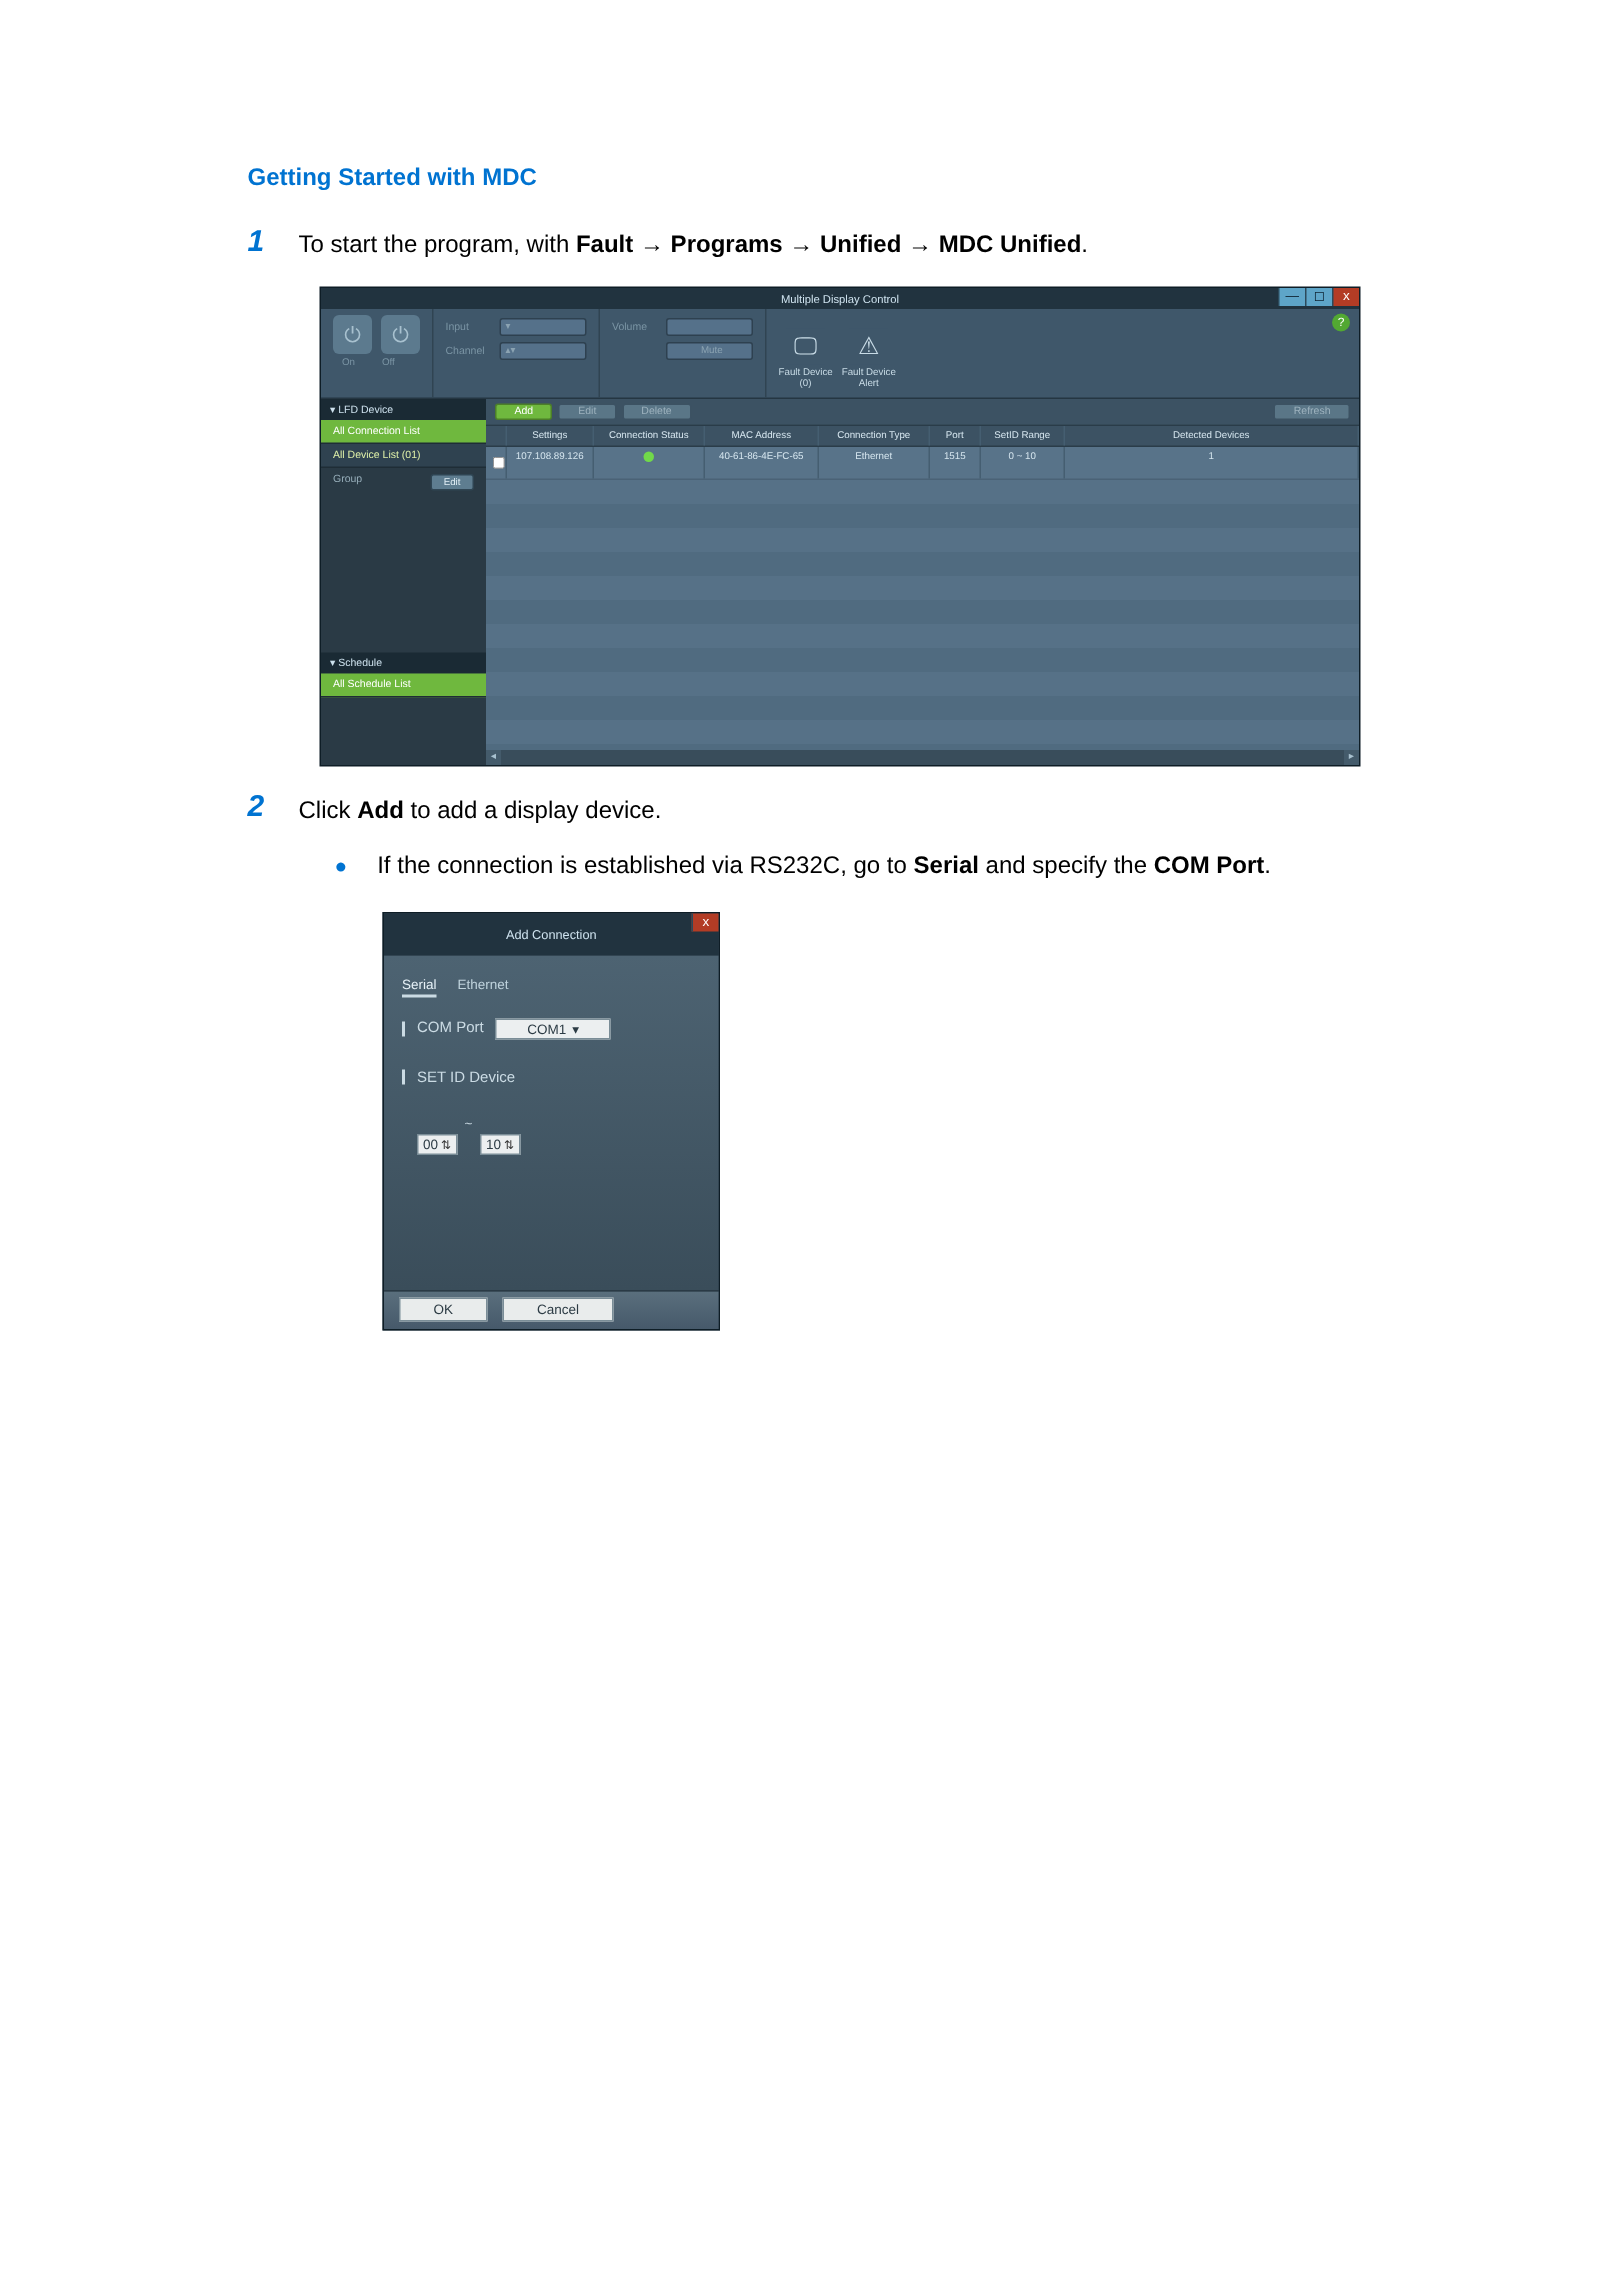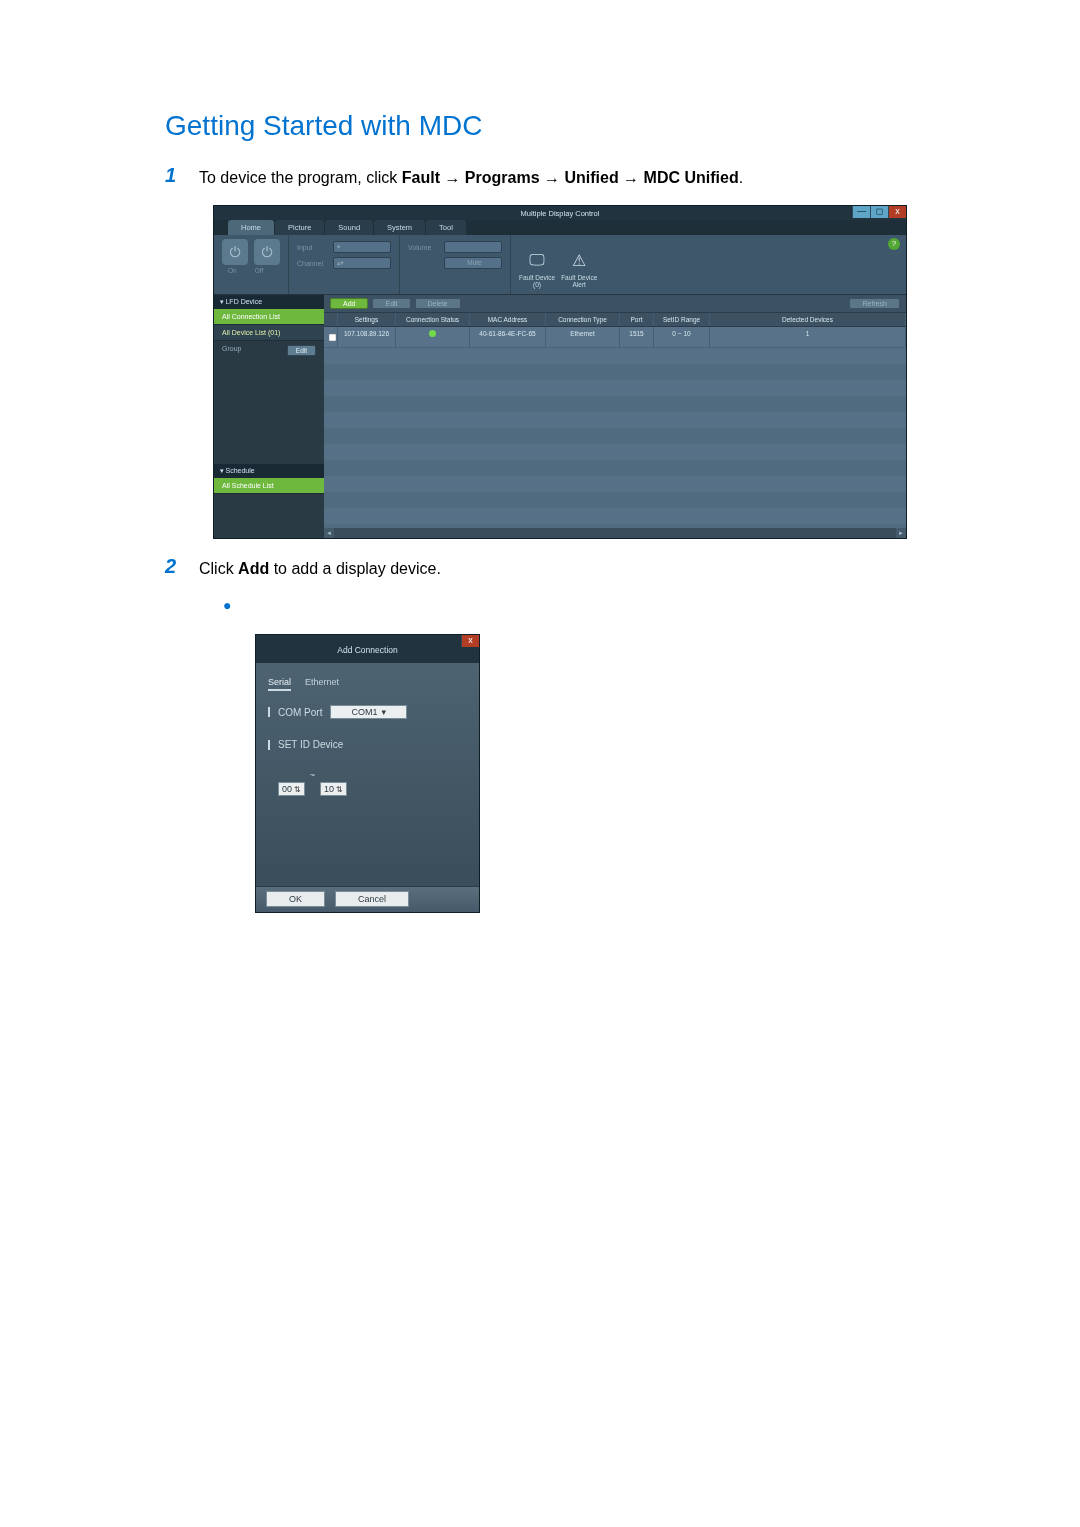--- a/index.html
+++ b/index.html
@@ -7,22 +7,22 @@
     font-family: Arial, Helvetica, sans-serif;
     background: #fff;
     width: 1080px;
     height: 1527px;
     padding: 110px 160px 0 165px;
     font-size: 16px;
     color: #000;
   }
   h2 {
     color: #0073d1;
-    font-size: 28px;
-    font-weight: 400;
+    font-size: 16px;
+    font-weight: 700;
     margin-bottom: 22px;
   }
   .step {
     display: flex;
     gap: 18px;
     margin-bottom: 10px;
   }
   .step-num {
     color: #0073d1;
     font-style: italic;
@@ -205,39 +205,32 @@
   }
 </style>
 </head>
 <body>
 
 <h2>Getting Started with MDC</h2>
 
 <div class="step">
   <div class="step-num">1</div>
   <div class="step-body">
-    <span>To device the program, click </span><b>Fault</b><span> → </span><b>Programs</b><span> → </span><b>Unified</b><span> → </span><b>MDC Unified</b><span>.</span>
+    <span>To start the program, with </span><b>Fault</b><span> → </span><b>Programs</b><span> → </span><b>Unified</b><span> → </span><b>MDC Unified</b><span>.</span>
   </div>
 </div>
 
 <div class="mdc">
   <div class="titlebar">
     <span class="titlebar-title">Multiple Display Control</span>
     <div class="wctrls">
       <div class="wctrl">—</div>
       <div class="wctrl">◻</div>
       <div class="wctrl red">x</div>
     </div>
-  </div>
-  <div class="tabs">
-    <div class="tab active">Home</div>
-    <div class="tab">Picture</div>
-    <div class="tab">Sound</div>
-    <div class="tab">System</div>
-    <div class="tab">Tool</div>
   </div>
   <div class="ribbon">
     <div class="help-ic">?</div>
     <div class="rgroup">
       <div class="rpower">
         <div class="pbtn">⏻</div>
         <div class="pbtn">⏻</div>
       </div>
       <div class="plabels">
         <span>On</span>
@@ -334,20 +327,23 @@
 </div>
 
 <div class="step">
   <div class="step-num">2</div>
   <div class="step-body">
     <span>Click </span><b>Add</b><span> to add a display device.</span>
   </div>
 </div>
 <div class="bullet-row">
   <span class="bullet-dot">●</span>
+  <span>
+    <span>If the connection is established via RS232C, go to </span><b>Serial</b><span> and specify the </span><b>COM Port</b><span>.</span>
+  </span>
 </div>
 
 <div class="dlg">
   <div class="titlebar">
     <span class="titlebar-title">Add Connection</span>
     <div class="wctrls">
         <div class="wctrl red">x</div>
       </div>
   </div>
   <div class="dlg-body">

